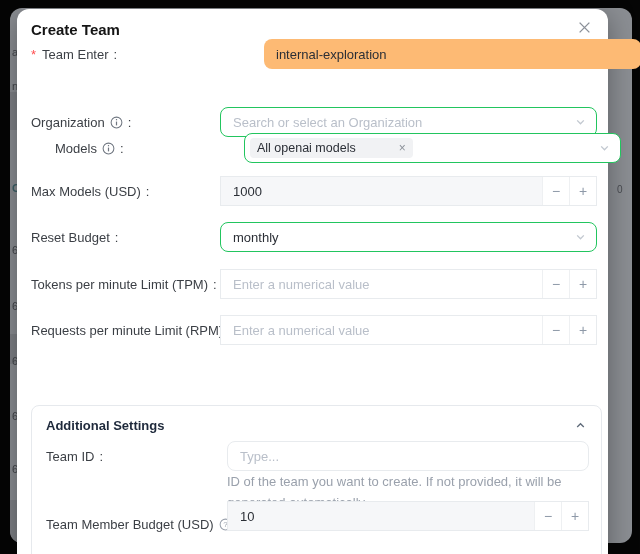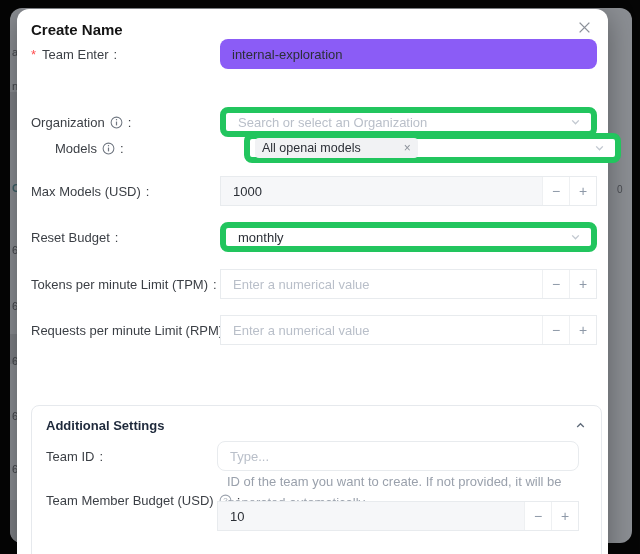--- a/index.html
+++ b/index.html
@@ -27,23 +27,23 @@
 
   .row { position:absolute; left:0; width:100%; height:30px; }
   .row .lbl { position:absolute; left:14px; top:0; height:30px; display:flex; align-items:center;
               font-size:13px; color:#3b3f45; gap:5px; }
   .req { color:#ff4d4f; font-size:13px; margin-right:1px; }
   .colon { color:#3b3f45; }
   .ctl { position:absolute; left:203px; top:0; width:377px; height:30px; }
 
   .text-input { width:100%; height:30px; border:none; outline:none; border-radius:8px;
                 font-size:13px; color:#2b2f36; padding:0 12px; font-family:"Liberation Sans", sans-serif; }
-  .input-blue { background:#8b5cf6; }
-
-  .select-box { position:relative; width:100%; height:30px; border:6px solid #22c55e; border-radius:8px;
+  .input-blue { background:#fdba74;margin-left:44px; }
+
+  .select-box { position:relative; width:100%; height:30px; border:1px solid #22c55e; border-radius:8px;
                 background:#fff; display:flex; align-items:center; padding:0 26px 0 12px; font-size:13px; }
   .select-box .ph { color:#b9bfc9; }
   .select-box .val { color:#2b2f36; }
   .chev { position:absolute; right:10px; top:50%; transform:translateY(-50%); display:flex; }
 
   .tag { display:inline-flex; align-items:center; background:#f1f2f4; border-radius:4px;
          padding:3px 7px; font-size:12.5px; color:#2b2f36; margin-left:-7px;gap:36px; }
   .tag .x { color:#8c9199; margin-left:7px; font-size:12px; cursor:pointer; }
 
   .num-group { display:flex; width:100%; height:30px; border:1px solid #e8ebee; border-radius:0;
@@ -58,21 +58,21 @@
 
   input::placeholder { color:#b9bfc9; opacity:1; }
 
   
   .card { position:absolute; left:14px; top:396px; width:571px; height:172px;
           border:1px solid #e6e9ed; border-radius:8px; background:#fff; }
   .card-title { position:absolute; left:14px; top:12px; font-size:13px; font-weight:bold; color:#1e293b; }
   .card-chev { position:absolute; right:15px; top:14px; cursor:pointer; display:flex; }
   .card .lbl { position:absolute; left:14px; font-size:13px; color:#3b3f45; display:flex;
                align-items:center; gap:5px; height:30px; }
-  .card .ctl2 { position:absolute; left:185px; width:362px; height:30px; }
+  .card .ctl2 { position:absolute; left:195px; width:362px; height:30px; }
   .helper { position:absolute; left:195px; top:66px; width:368px; font-size:13px; color:#9aa1ac;
             line-height:1.6; }
 
   .icon-info, .icon-q { display:inline-flex; }
 </style>
 </head>
 <body>
 
 <div class="stage">
 
@@ -87,21 +87,21 @@
     <div class="bg-frag" style="top:236px;">6/2</div>
     <div class="bg-frag" style="top:292px;">6/2</div>
     <div class="bg-frag" style="top:347px;">6/2</div>
     <div class="bg-frag" style="top:402px;">6/1</div>
     <div class="bg-frag" style="top:455px;">6/1</div>
     <div class="bg-frag-right" style="top:176px;">0</div>
   </div>
 
   <div class="modal">
 
-    <div class="modal-title">Create Name</div>
+    <div class="modal-title">Create Team</div>
 
     <div class="close-btn">
       <span>
         <svg width="13" height="13" viewBox="0 0 12 12">
             <path d="M1.5 1.5 L10.5 10.5 M10.5 1.5 L1.5 10.5" stroke="#8c9199" stroke-width="1.3" fill="none"></path>
           </svg>
       </span>
     </div>
 
     <div class="row" style="top:30px;">
@@ -235,21 +235,21 @@
 
       <div class="lbl" style="top:35px;">
         <span>Team ID</span>
         <span class="colon">:</span>
       </div>
       <div class="ctl2" style="top:35px;">
         <input class="text-input" style="border: 1px solid rgb(232, 235, 238);" type="text" placeholder="Type...">
       </div>
       <div class="helper">ID of the team you want to create. If not provided, it will be generated automatically.</div>
 
-      <div class="lbl" style="top:79px;">
+      <div class="lbl" style="top:103px;">
         <span>Team Member Budget (USD)</span>
         <span class="icon-q">
           <svg width="13" height="13" viewBox="0 0 14 14">
               <circle cx="7" cy="7" r="5.8" stroke="#9aa1ac" stroke-width="1.1" fill="none"></circle>
               <text x="7" y="10" text-anchor="middle" font-size="8.5" fill="#9aa1ac" font-family="Liberation Sans, sans-serif">?</text>
             </svg>
         </span>
         <span class="colon">:</span>
       </div>
       <div class="ctl2" style="top:95px;">

